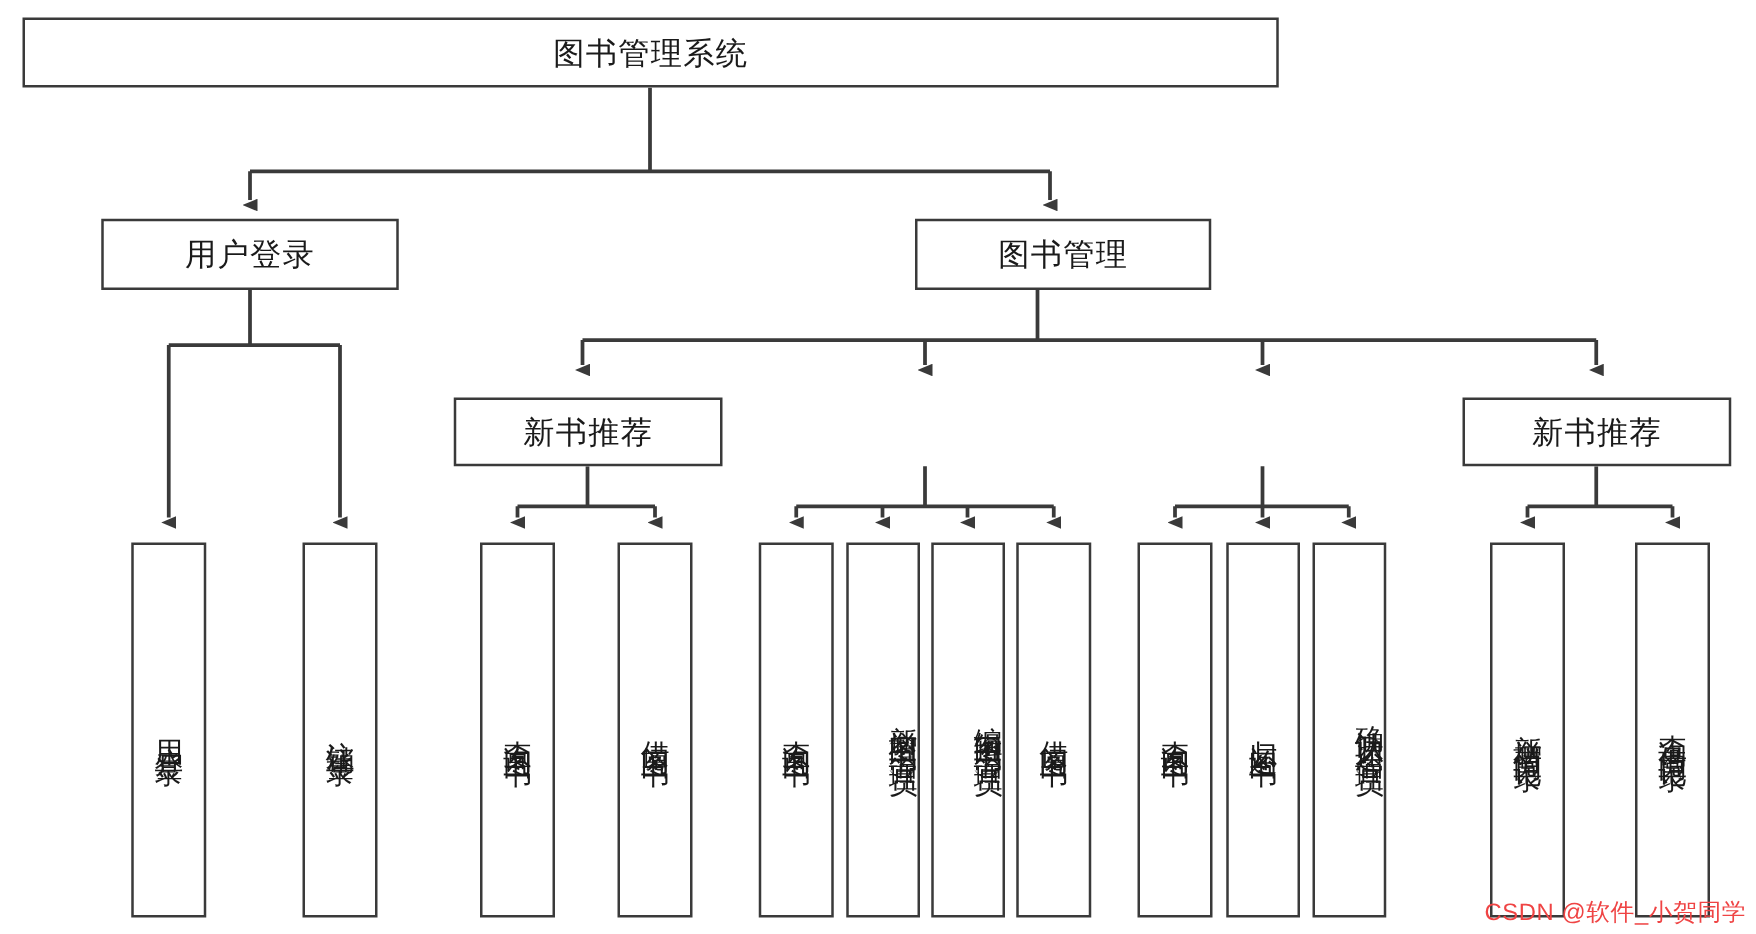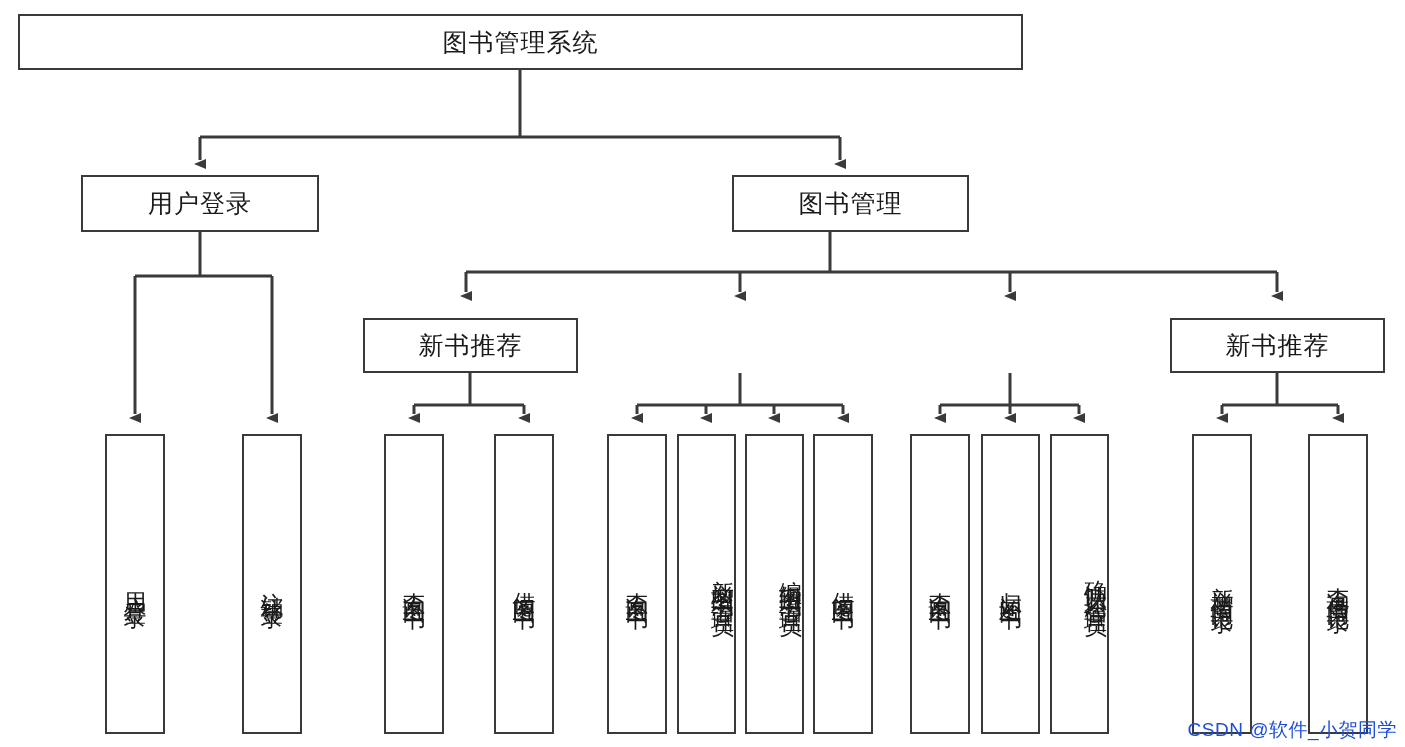--- a/index.html
+++ b/index.html
@@ -50,21 +50,21 @@
     top: 0;
     width: 1405px;
     height: 747px;
     pointer-events: none;
   }
   .watermark {
     position: absolute;
     right: 8px;
     bottom: 4px;
     font-size: 19px;
-    color: #1d4ed8;
+    color: #ef4444;
     letter-spacing: 0.5px;
     white-space: nowrap;
   }
 </style>
 </head>
 <body>
 
 <div id="diagram-canvas">
 
   <svg id="connector-layer" viewBox="0 0 1405 747" xmlns="http://www.w3.org/2000/svg">

